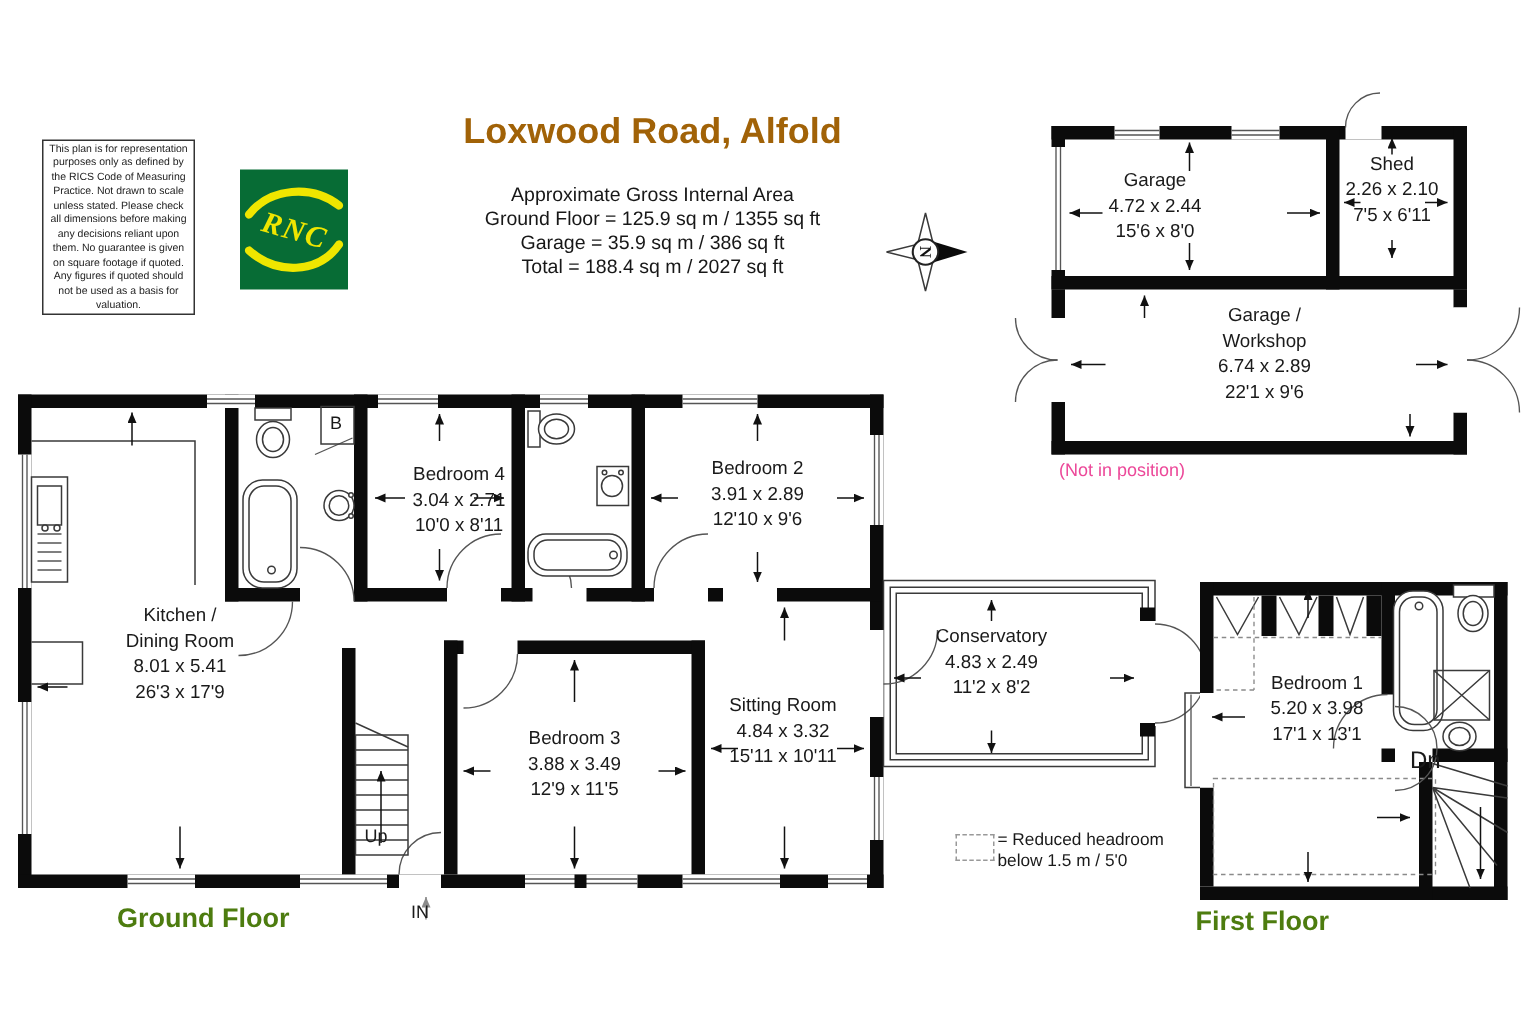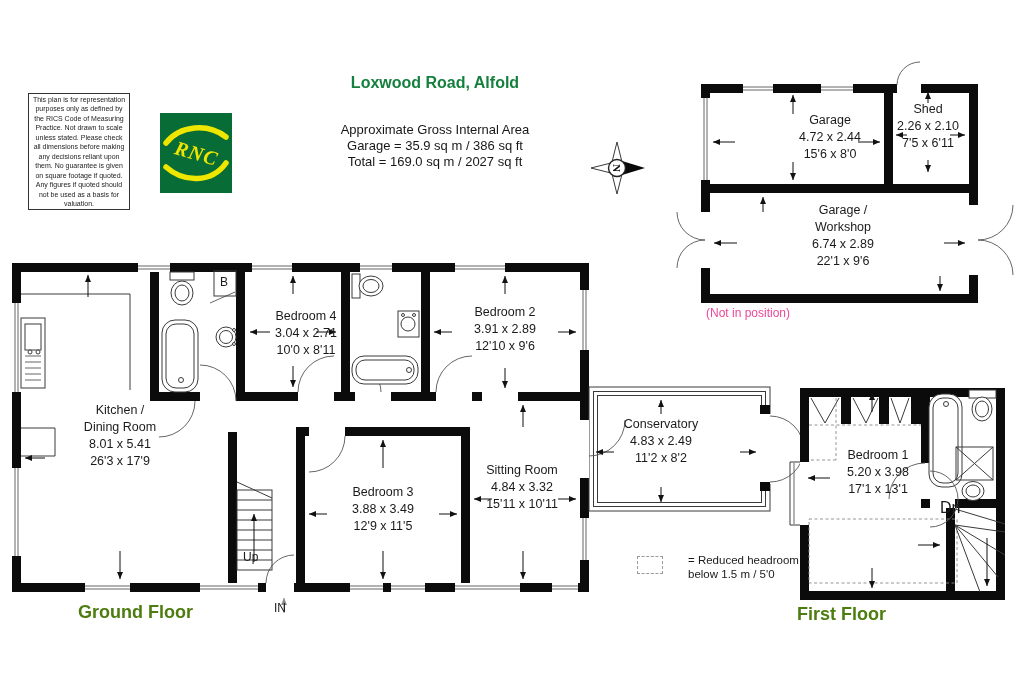--- a/index.html
+++ b/index.html
@@ -1,35 +1,35 @@
 <!DOCTYPE html>
 <html><head>
 <meta charset="utf-8">
 <style>
   html,body{margin:0;padding:0;background:#fff;}
   .canvas{position:relative;width:1020px;height:680px;background:#fff;overflow:hidden;
           font-family:"Liberation Sans",sans-serif;color:#111;}
   svg text{font-family:"Liberation Serif",serif;}
   .title{position:absolute;left:435px;top:74px;transform:translateX(-50%);
-         font-size:16px;font-weight:bold;white-space:nowrap;color:#15803d;}
+         font-size:24px;font-weight:bold;white-space:nowrap;color:#a16207;}
   .areas{position:absolute;left:435px;top:122px;transform:translateX(-50%);
          text-align:center;font-size:13px;line-height:16px;white-space:nowrap;color:#171717;}
   .al{display:block;}
   .disclaimer{position:absolute;left:28px;top:93px;width:102px;height:117px;border:1px solid #333;
               box-sizing:border-box;display:flex;align-items:center;justify-content:center;
               font-size:7px;line-height:9.5px;text-align:center;color:#222;padding:3px;}
   .logo{position:absolute;left:160px;top:113px;width:72px;height:80px;background:#076c35;}
   .room{position:absolute;transform:translateX(-50%);text-align:center;font-size:12.5px;
         line-height:17px;white-space:nowrap;color:#1a1a1a;}
   .rl{display:block;}
   .floorlabel{position:absolute;font-size:18px;font-weight:bold;color:#4d7c0f;white-space:nowrap;}
   .marker{position:absolute;font-size:12px;color:#1a1a1a;white-space:nowrap;}
   .note{position:absolute;font-size:12px;color:#ec4899;white-space:nowrap;}
   .legendbox{position:absolute;left:637px;top:556px;width:24px;height:16px;border:1px dashed #999;}
-  .legendtext{position:absolute;left:665px;top:553px;font-size:11.5px;line-height:14px;color:#1a1a1a;margin-left:23px;}
+  .legendtext{position:absolute;left:665px;top:553px;font-size:11.5px;line-height:14px;color:#1a1a1a;}
   .ll{display:block;}
   
   .wall{fill:#0b0b0b;}
   .thin{fill:none;stroke:#3a3a3a;stroke-width:1;}
   .fix{fill:#fff;stroke:#3a3a3a;stroke-width:1;}
   .win{fill:#fff;}
   .wline{stroke:#555;stroke-width:0.9;fill:none;}
   .arc{fill:none;stroke:#555;stroke-width:0.9;}
   .dim{stroke:#111;stroke-width:1;fill:none;}
   .dash{stroke:#8a8a8a;stroke-width:0.9;fill:none;stroke-dasharray:3 2.5;}
@@ -326,22 +326,23 @@
       <path d="M6,30 C20,12 48,10 66,24" stroke="#efe600" stroke-width="5.5" fill="none" stroke-linecap="round"></path>
       <path d="M6,54 C24,70 52,70 66,50" stroke="#efe600" stroke-width="5.5" fill="none" stroke-linecap="round"></path>
       <text x="36" y="47" text-anchor="middle" font-size="20" font-style="italic" font-weight="bold" fill="#efe600" letter-spacing="1" transform="rotate(16 36 42)">RNC</text>
     </svg>
   </div>
 
   <div class="title">Loxwood Road, Alfold</div>
 
   <div class="areas">
     <span class="al">Approximate Gross Internal Area</span>
+    <span class="al">Ground Floor = 125.9 sq m / 1355 sq ft</span>
     <span class="al">Garage = 35.9 sq m / 386 sq ft</span>
-    <span class="al">Total = 169.0 sq m / 2027 sq ft</span>
+    <span class="al">Total = 188.4 sq m / 2027 sq ft</span>
   </div>
 
   <div class="room" style="left:120px;top:402px">
     <span class="rl">Kitchen /</span>
     <span class="rl">Dining Room</span>
     <span class="rl">8.01 x 5.41</span>
     <span class="rl">26'3 x 17'9</span>
   </div>
   <div class="room" style="left:306px;top:308px">
     <span class="rl">Bedroom 4</span>
@@ -366,21 +367,21 @@
   <div class="room" style="left:661px;top:416px">
     <span class="rl">Conservatory</span>
     <span class="rl">4.83 x 2.49</span>
     <span class="rl">11'2 x 8'2</span>
   </div>
   <div class="room" style="left:878px;top:447px">
     <span class="rl">Bedroom 1</span>
     <span class="rl">5.20 x 3.98</span>
     <span class="rl">17'1 x 13'1</span>
   </div>
-  <div class="room" style="left:830px;top:112px">
+  <div class="room" style="left:770px;top:112px">
     <span class="rl">Garage</span>
     <span class="rl">4.72 x 2.44</span>
     <span class="rl">15'6 x 8'0</span>
   </div>
   <div class="room" style="left:928px;top:101px">
     <span class="rl">Shed</span>
     <span class="rl">2.26 x 2.10</span>
     <span class="rl">7'5 x 6'11</span>
   </div>
   <div class="room" style="left:843px;top:202px">

